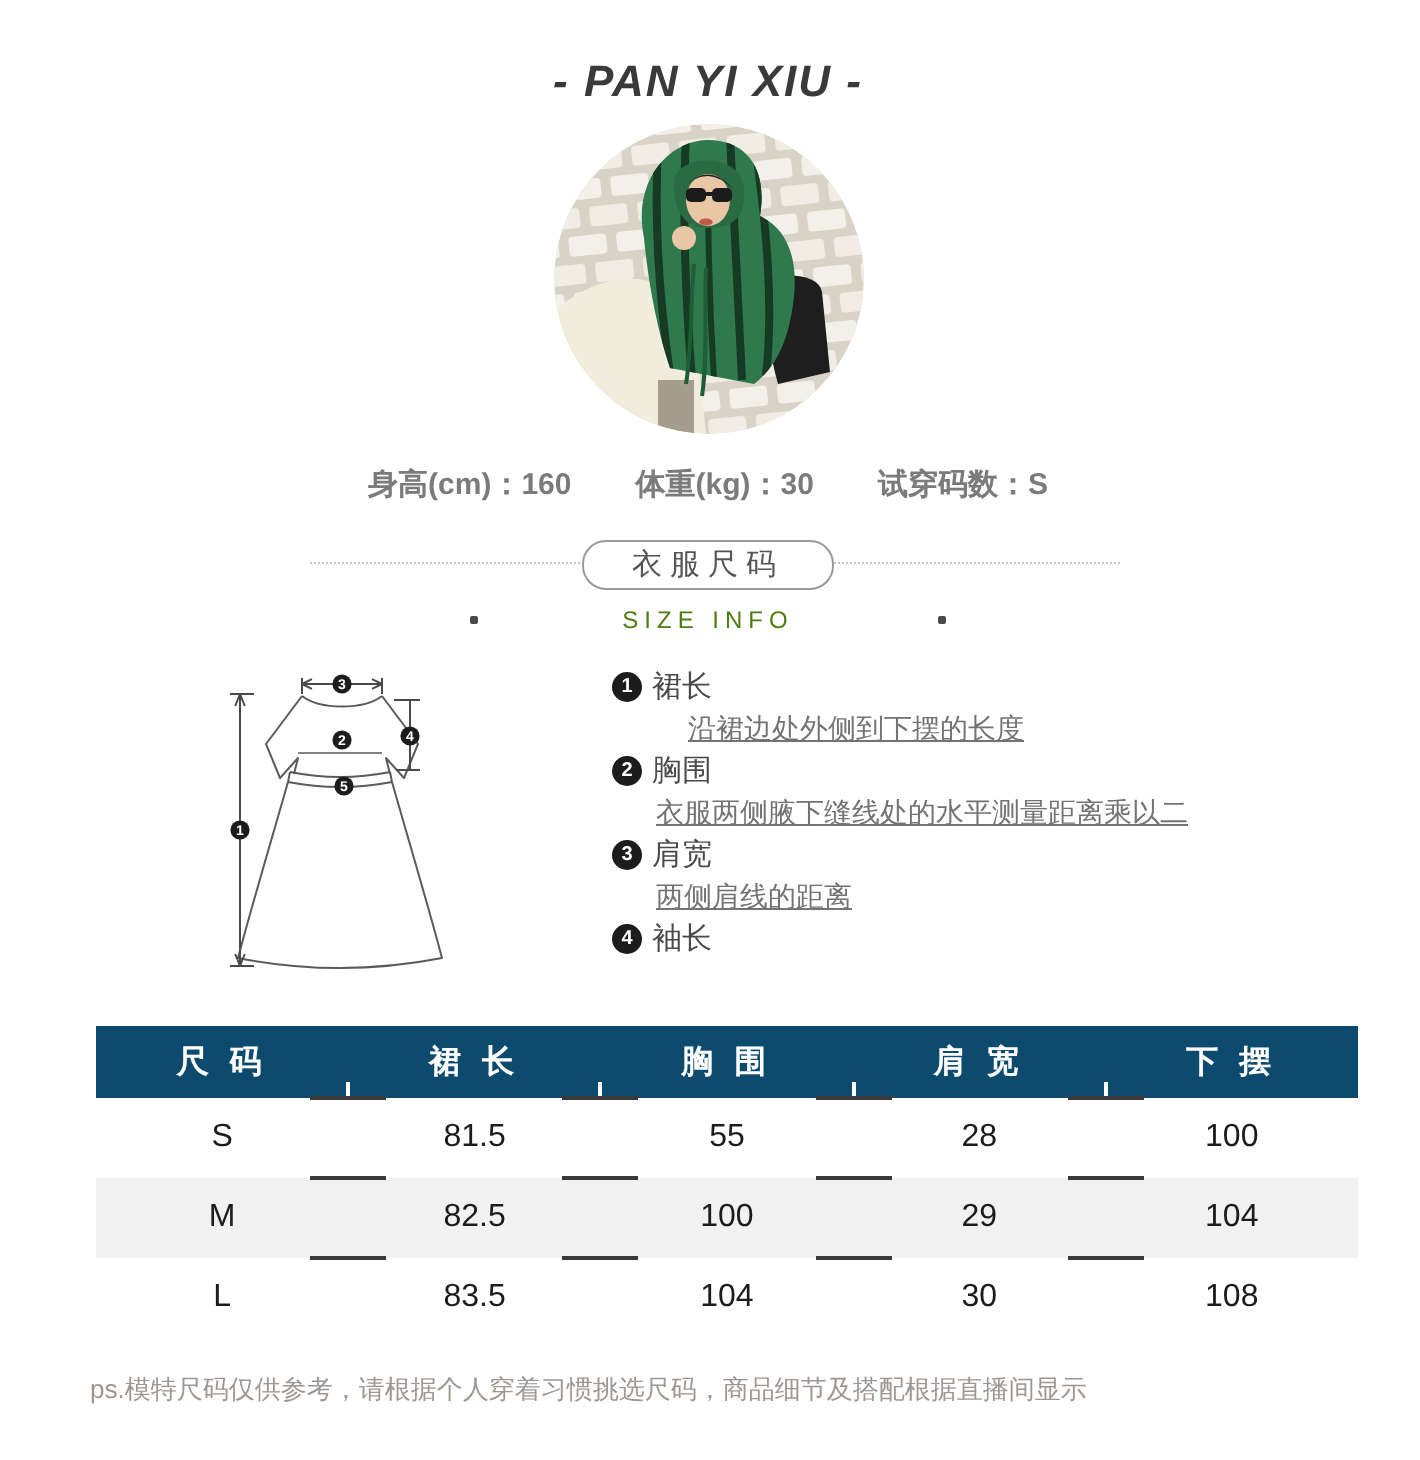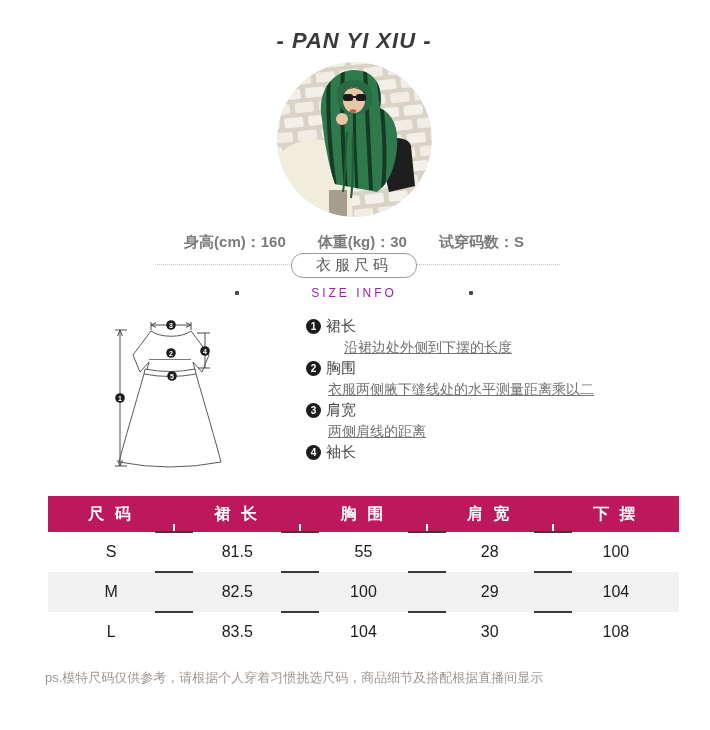--- a/index.html
+++ b/index.html
@@ -14,47 +14,47 @@
 
   
   .photo-wrap { width:155px; height:155px; margin:8px auto 0; border-radius:50%; overflow:hidden; }
 
   
   .stats-row { margin-top:16px; display:flex; justify-content:center; gap:32px;
                font-size:15px; font-weight:bold; color:#7b7b7b; }
   .stat-item { white-space:nowrap; }
 
   
-  .divider { margin-top:1px; position:relative; height:24px; }
+  .divider { margin-top:18px; position:relative; height:24px; }
   .divider-line { position:absolute; left:155px; right:148px; top:11px;
                   border-top:1px dotted #c4c4c4; }
   .divider-pill { position:absolute; left:50%; transform:translateX(-50%); top:0;
                   background:#fff; border:1px solid #9a9a9a; border-radius:12px;
                   padding:2px 24px; font-size:15px; color:#555; letter-spacing:4px; }
   .subtitle-row { margin-top:9px; display:flex; justify-content:center; align-items:center;
                   gap:72px; }
-  .subtitle { font-size:12px; color:#a21caf; letter-spacing:3px; }
+  .subtitle { font-size:12px; color:#4d7c0f; letter-spacing:3px; }
   .subtitle-dot { width:4px; height:4px; background:#4a4a4a; border-radius:1px; }
 
   
   .measure-row { margin-top:14px; display:flex; padding-left:100px; }
   .diagram { width:142px; height:167px; flex:0 0 auto; }
   .guide { margin-left:64px; padding-top:2px; }
   .guide-item { font-size:15px; color:#4a4a4a; }
   .guide-head { display:flex; align-items:center; height:21px; }
   .badge { display:inline-flex; align-items:center; justify-content:center;
            width:15px; height:15px; border-radius:50%; background:#1c1c1c; color:#fff;
            font-size:10px; font-weight:bold; margin-right:5px; flex:0 0 auto; }
   .guide-desc { font-size:14px; color:#737373; line-height:21px; padding-left:22px;text-decoration:underline; }
   .guide-item:first-child .guide-desc { padding-left:38px; }
 
   
   .size-table { margin:15px auto 0; margin-left:48px; border-collapse:separate;
                 border-spacing:0; width:631px; table-layout:fixed; }
-  .size-table th { background:#be185d; color:#fff; font-size:16px; font-weight:bold;
+  .size-table th { background:#0c4a6e; color:#fff; font-size:16px; font-weight:bold;
                    height:36px; text-align:center; letter-spacing:3px; position:relative; }
   .size-table th:not(:first-child)::after { content:""; position:absolute; bottom:0;
                    left:-1px; width:2px; height:8px; background:#fff; }
   .size-table td { height:40px; text-align:center; font-size:16px; color:#1c1c1c;
                    position:relative; }
   .size-table tbody td:not(:first-child)::before { content:""; position:absolute; top:-1px;
                    left:-19px; width:38px; height:2px; background:#3a3a3a; }
   .size-table tbody tr:nth-child(2) td { background:#f1f1f1; }
 
   

